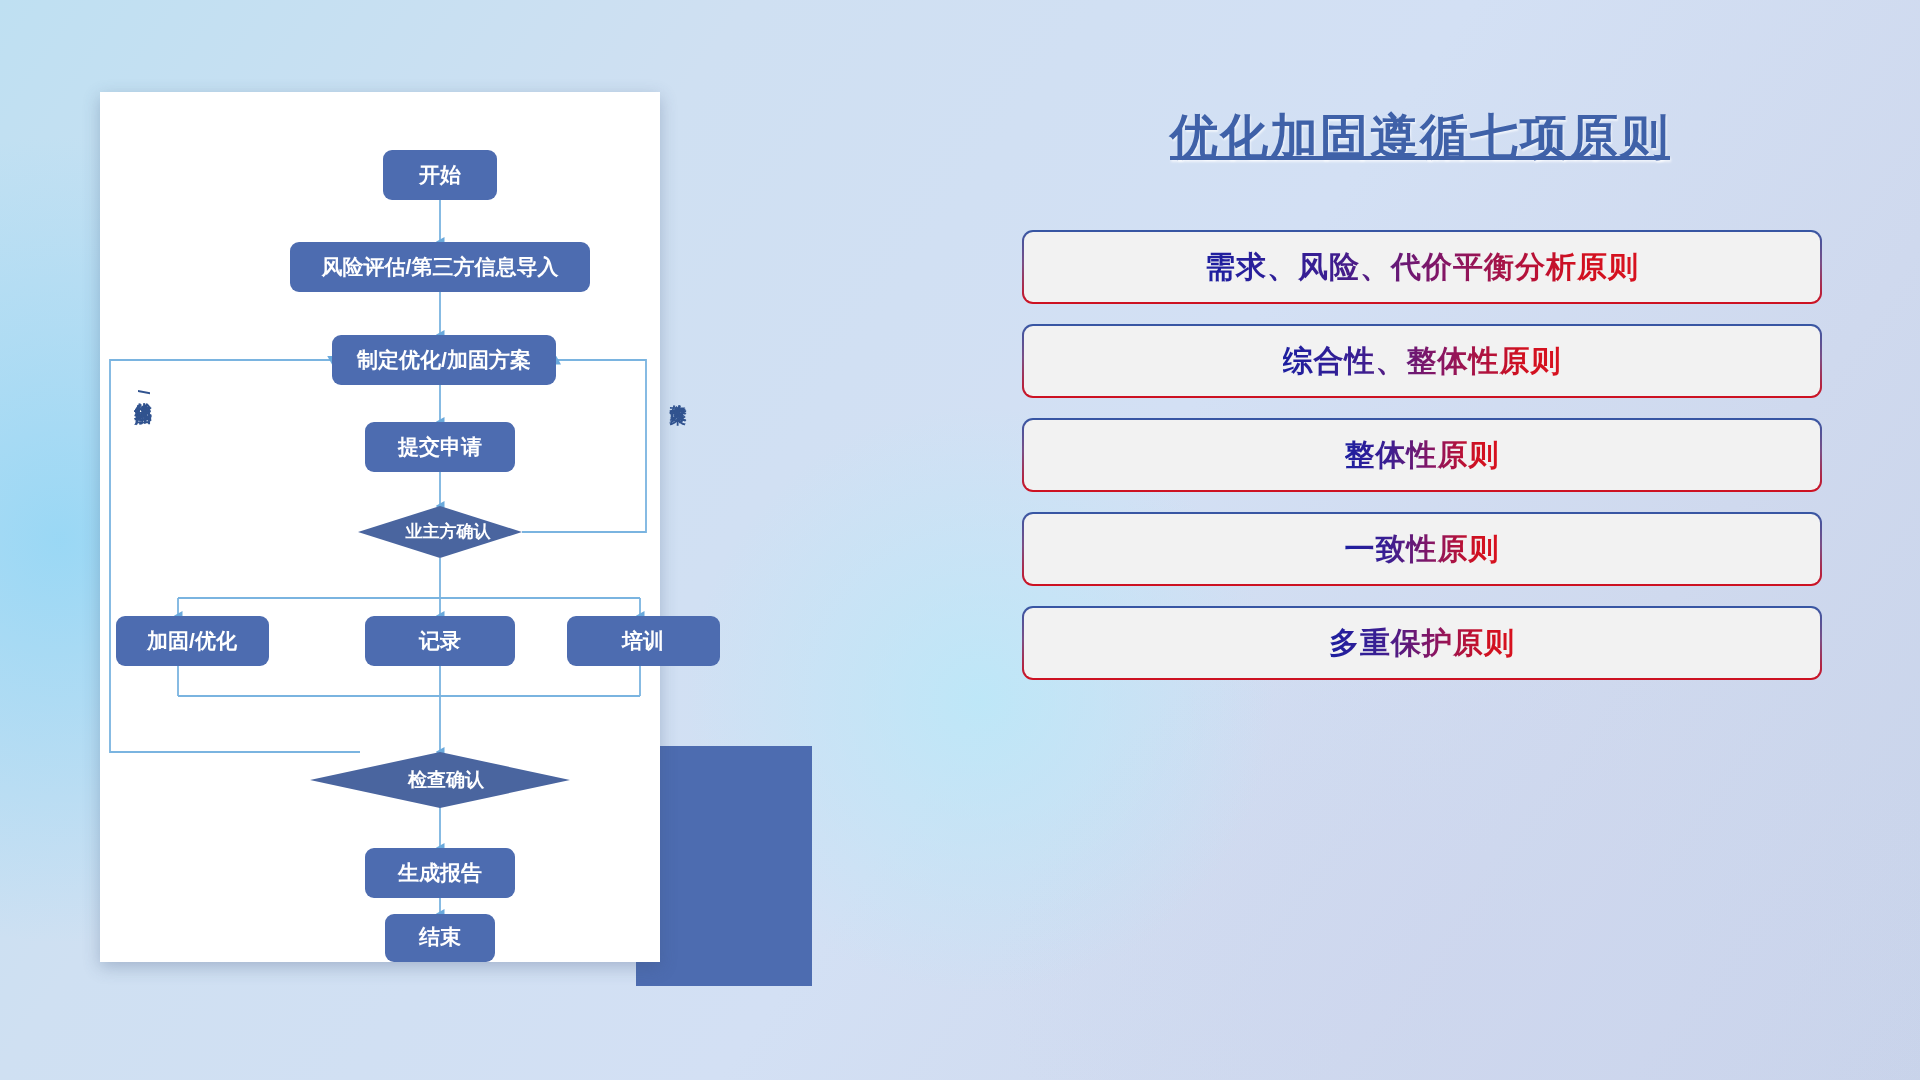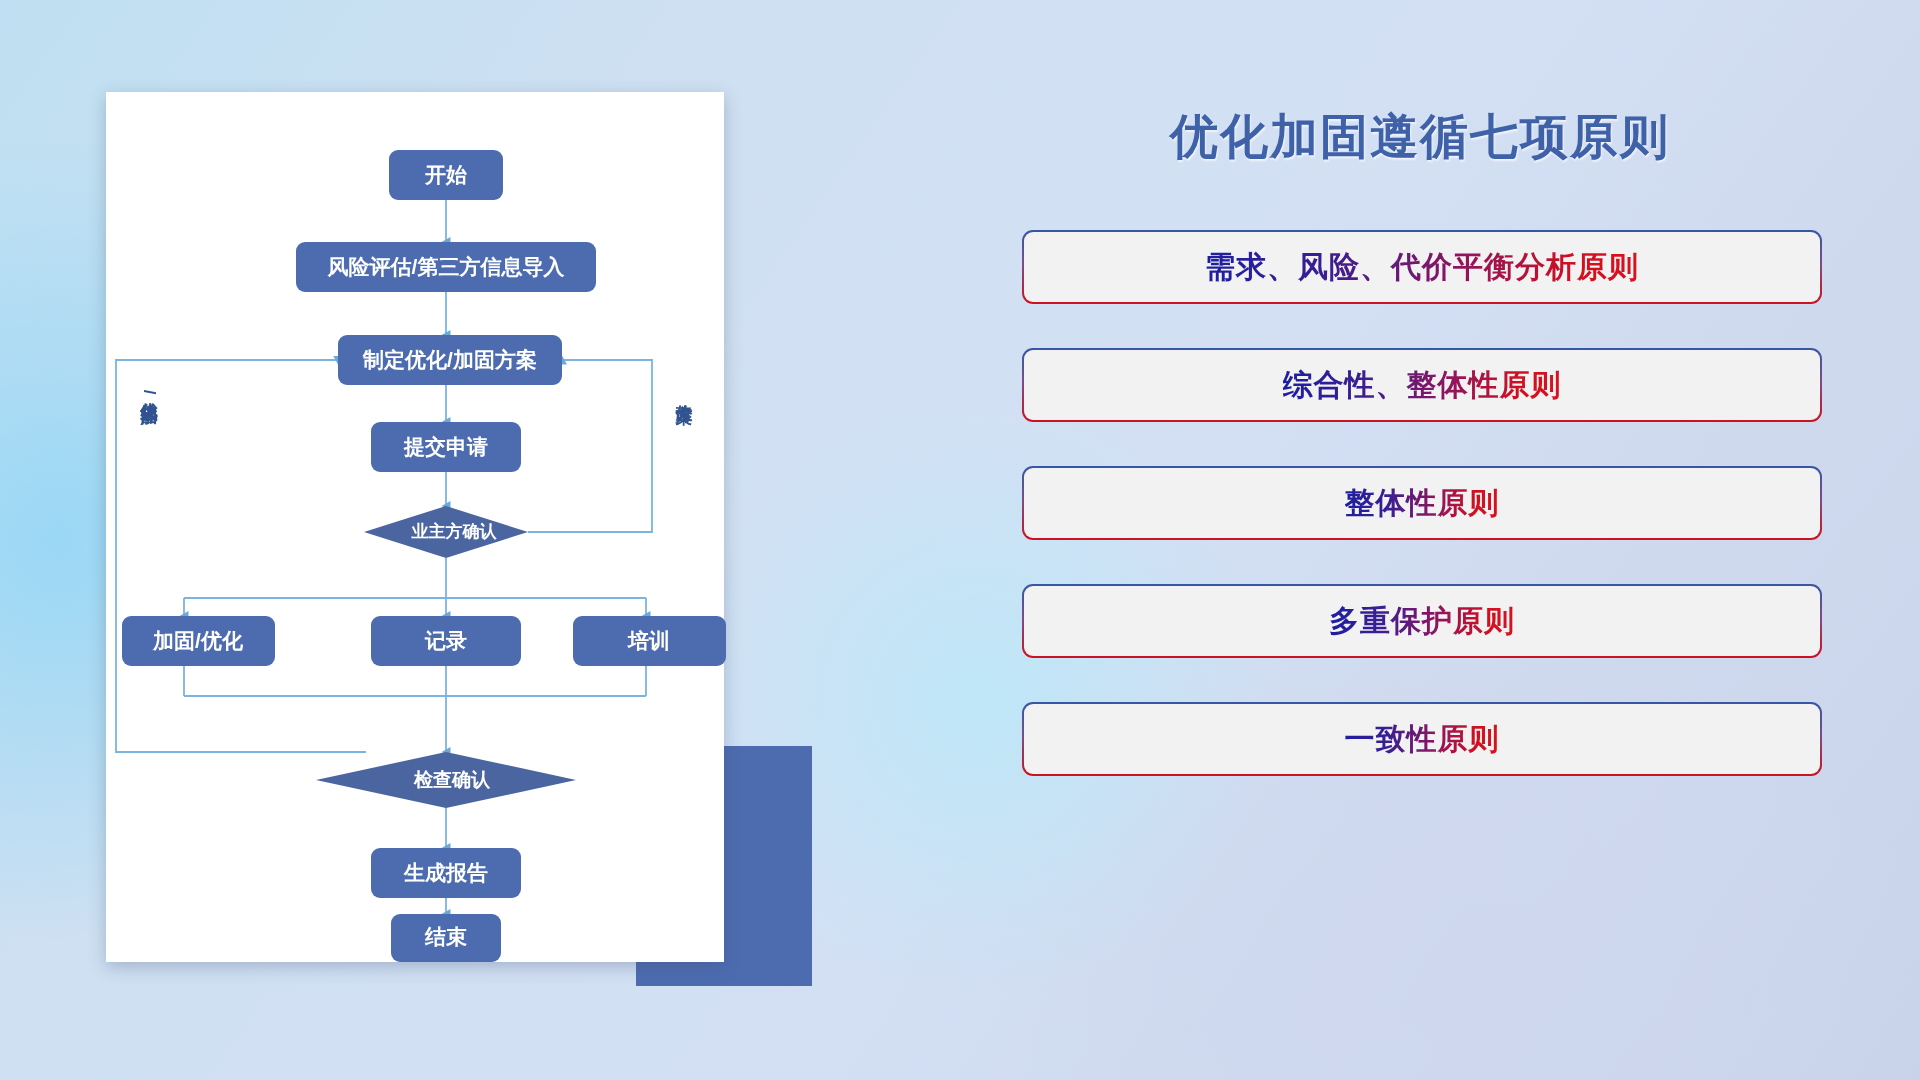--- a/index.html
+++ b/index.html
@@ -24,22 +24,22 @@
 
   
   #chart-accent {
     position:absolute;
     left:636px; top:746px;
     width:176px; height:240px;
     background:#4d6cb0;
   }
   #chart-card {
     position:absolute;
-    left:106px; top:92px;
-    width:618px; height:870px;
+    left:100px; top:92px;
+    width:560px; height:870px;
     background:#ffffff;
     box-shadow:0 5px 16px rgba(60,80,120,.30);
   }
   #chart-svg { position:absolute; left:0; top:0; width:680px; height:870px; }
 
   .node-text {
     fill:#ffffff;
     font-family:"Liberation Sans","DejaVu Sans",sans-serif;
     font-weight:bold;
     text-anchor:middle;
@@ -57,32 +57,33 @@
   #principles-title {
     position:absolute;
     left:1020px; top:105px;
     width:800px;
     text-align:center;
     font-size:48px;
     font-weight:bold;
     letter-spacing:2px;
     color:#3f61a8;
     text-shadow:1px 2px 2px rgba(255,255,255,.65);
+    text-decoration:underline;
   }
 
   
   #principles-list {
     position:absolute;
     left:1022px; top:230px;
     width:800px;
   }
   .principle-card {
     position:relative;
     height:74px;
-    margin-bottom:44px;
+    margin-bottom:20px;
     border-radius:11px;
     padding:2px;
     background:linear-gradient(180deg,#3656a4 0%, #7a4e86 45%, #cf1020 100%);
   }
   .principle-card-inner {
     width:100%; height:100%;
     border-radius:9px;
     background:#f2f2f2;
     display:flex;
     align-items:center;
@@ -222,26 +223,26 @@
     </div>
 
     <div class="principle-card">
       <div class="principle-card-inner">
         <span class="principle-label">整体性原则</span>
       </div>
     </div>
 
     <div class="principle-card">
       <div class="principle-card-inner">
+        <span class="principle-label">一致性原则</span>
+      </div>
+    </div>
+
+    <div class="principle-card">
+      <div class="principle-card-inner">
         <span class="principle-label">多重保护原则</span>
-      </div>
-    </div>
-
-    <div class="principle-card">
-      <div class="principle-card-inner">
-        <span class="principle-label">一致性原则</span>
       </div>
     </div>
 
 
 
   </div>
 </div>
 
 </body></html>

